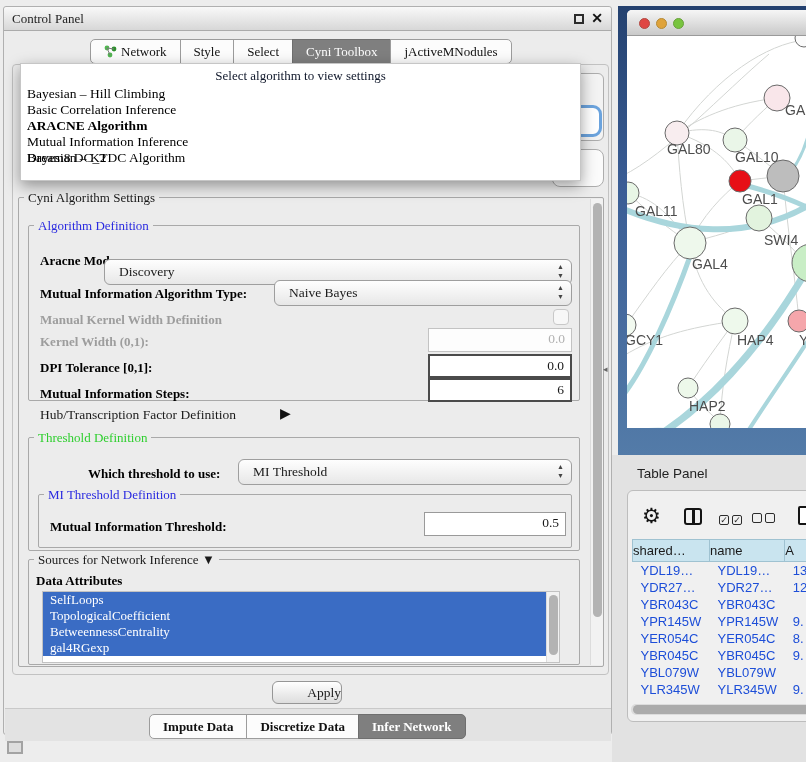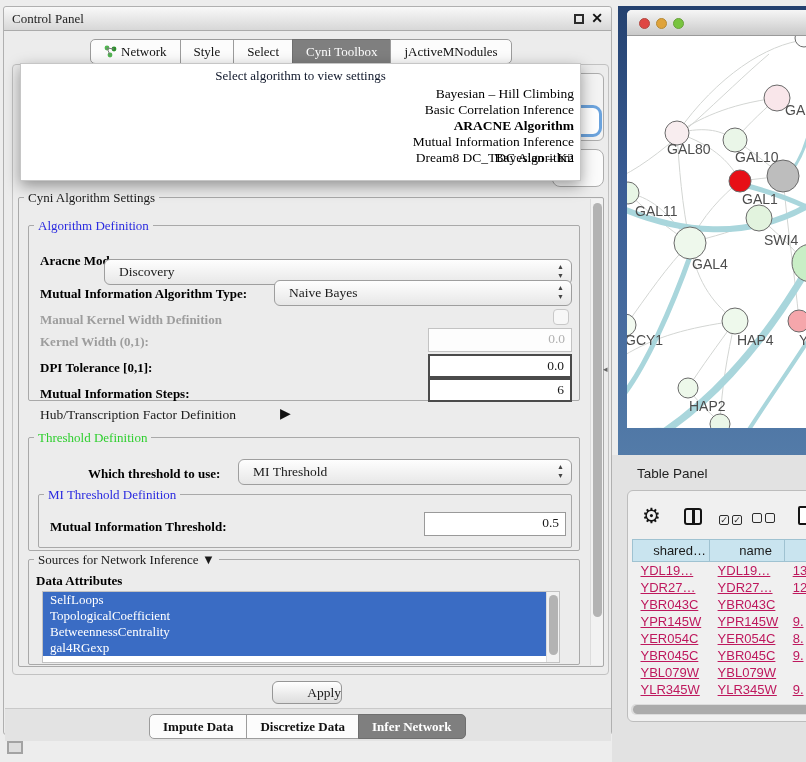--- a/index.html
+++ b/index.html
@@ -38,21 +38,21 @@
            border:3px solid #6ba3dd; border-radius:9px; }
   .frag2 { left:548px; top:142px; width:52px; height:38px; border:1px solid #adadad;
            border-radius:8px; background:#fbfbfb; }
 
   
   #popup { left:16px; top:56px; width:561px; height:118px; background:#fff;
            border:1px solid #c6c6c6; box-shadow:0 5px 14px rgba(0,0,0,.38); z-index:40; }
   #popup .ph { position:absolute; left:0; right:0; top:4px; text-align:center;
            color:#0f172a; font-size:13px; }
   .pop-item { position:absolute; left:6px; right:6px; height:16px; line-height:16px;
-           font-size:13.5px; color:#000; white-space:nowrap;text-align:right; }
+           font-size:13.5px; color:#000; white-space:nowrap; }
   .pop-item.b { font-weight:bold; }
 
   
   .grp { border:1px solid #a9a9a9; border-radius:2px; }
   .grp-label { position:absolute; background:#ececec; padding:0 4px; font-size:13px;
            white-space:nowrap; z-index:5; }
   .lbl-blue { color:#2a2ae0; }
   .lbl-green { color:#2fcf2f; }
   .blabel { font-weight:bold; font-size:13px; color:#000; white-space:nowrap; }
   .dis { color:#9d9d9d !important; }
@@ -103,22 +103,22 @@
   .gear { font-size:21px; color:#141414; }
   .colico { width:18px; height:17px; border:2.5px solid #141414; border-radius:3px; }
   .colico div { position:absolute; left:6px; top:0; bottom:0; width:2.5px; background:#141414; }
   .cb { display:inline-block; width:10px; height:10px; border:1.5px solid #2c2c2c;
         border-radius:2px; margin-right:3px; font-size:9px; line-height:9px; text-align:center;
         color:#2c2c2c; font-weight:bold; }
   .docico { width:15px; height:19px; border:2px solid #141414; border-radius:2px; background:#fff; }
 
   table.dt { border-collapse:collapse; table-layout:fixed; font-size:13px; }
   table.dt th { background:#c9e4ef; border:1px solid #9fc2d1; font-weight:normal;
-        height:22px; text-align:center; overflow:hidden; white-space:nowrap;padding-left:17px; }
-  table.dt td { height:17px; padding:0 0 0 8px; white-space:nowrap; overflow:hidden; color:#be185d;text-decoration:underline; }
+        height:22px; text-align:left; overflow:hidden; white-space:nowrap; }
+  table.dt td { height:17px; padding:0 0 0 8px; white-space:nowrap; overflow:hidden; color:#1d4ed8; }
   .hscroll { background:#dcdcdc; border-radius:5px; }
   .hthumb { background:#ababab; border-radius:5px; }
 
   .divider-arrow { left:603px; top:364px; font-size:9px; color:#666; }
 </style>
 </head>
 <body>
 
 <div class="abs" id="cp">
   <div class="abs" id="cp-titlebar">

